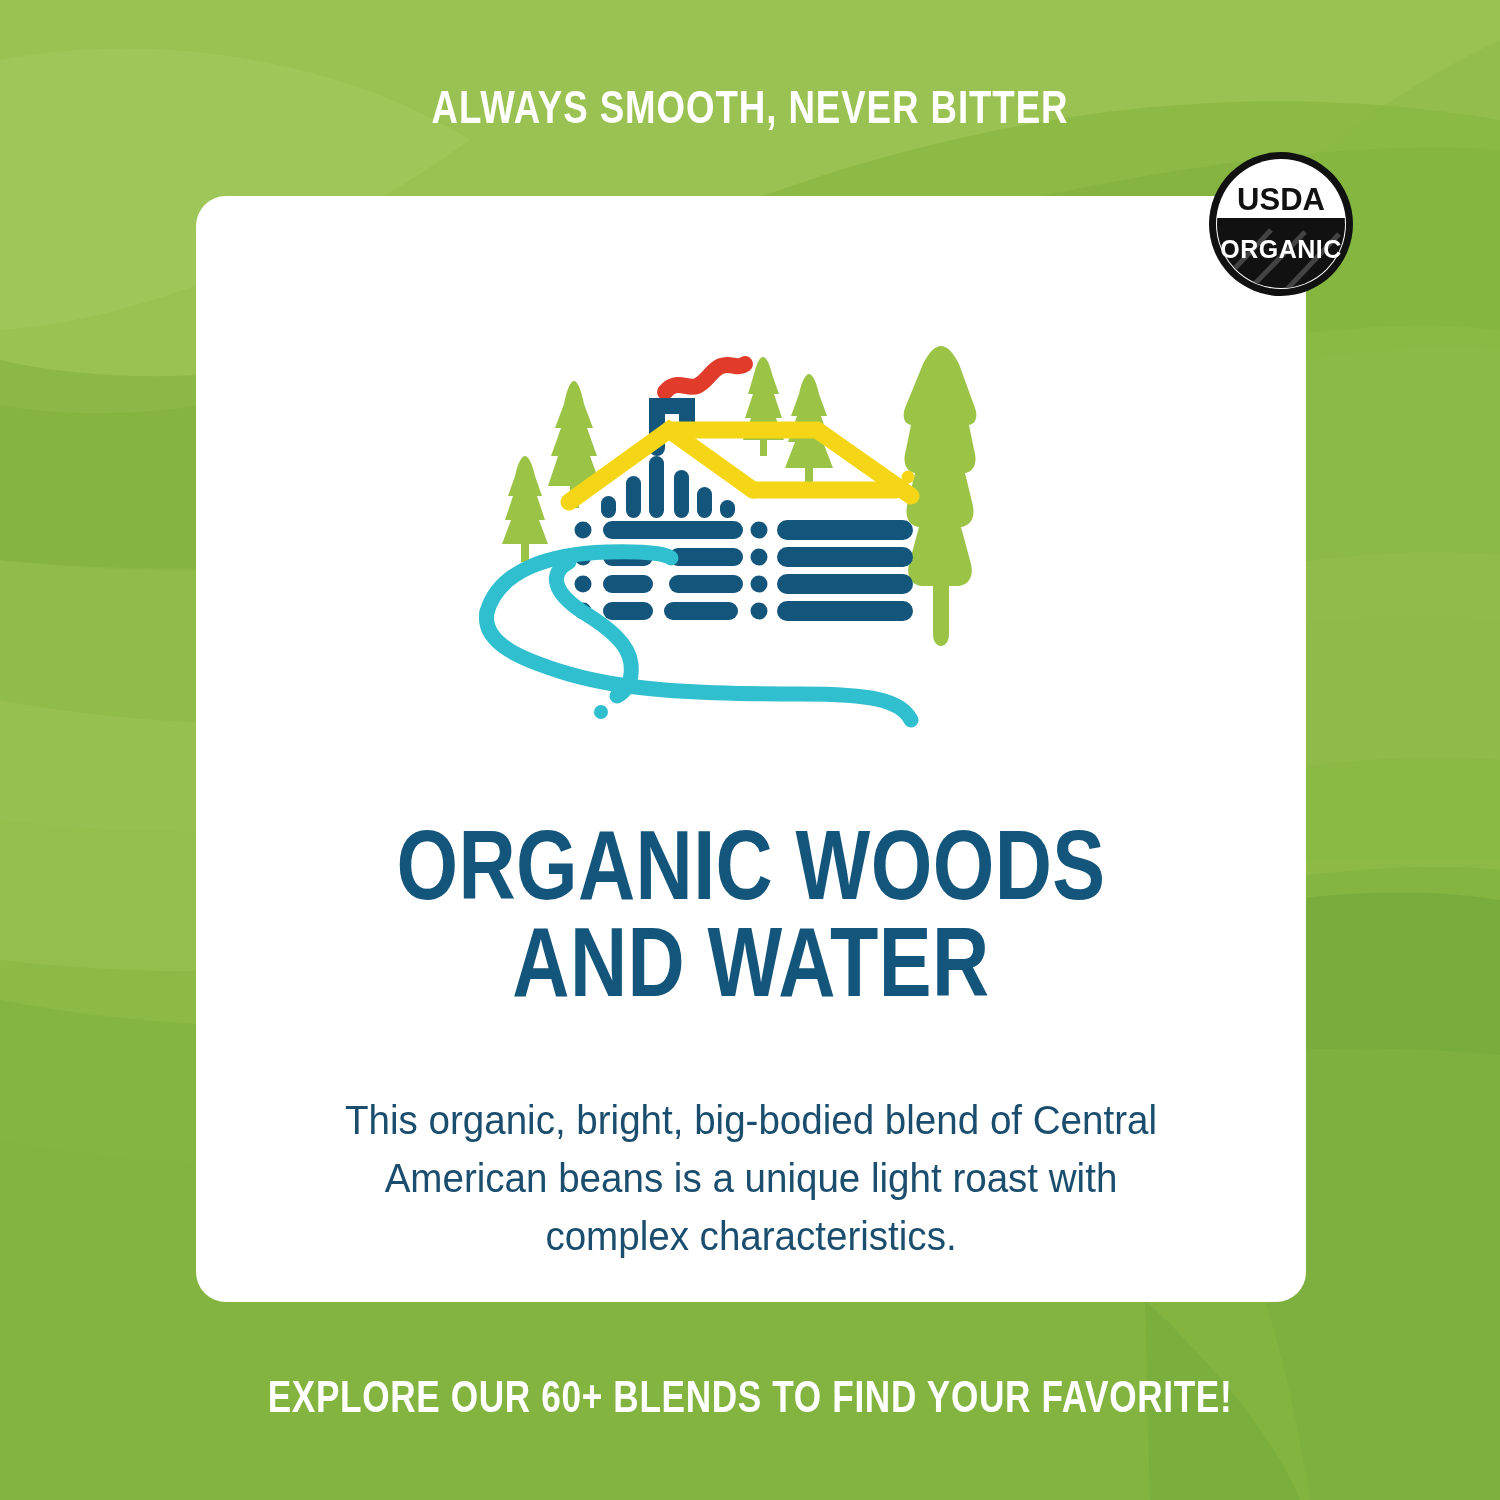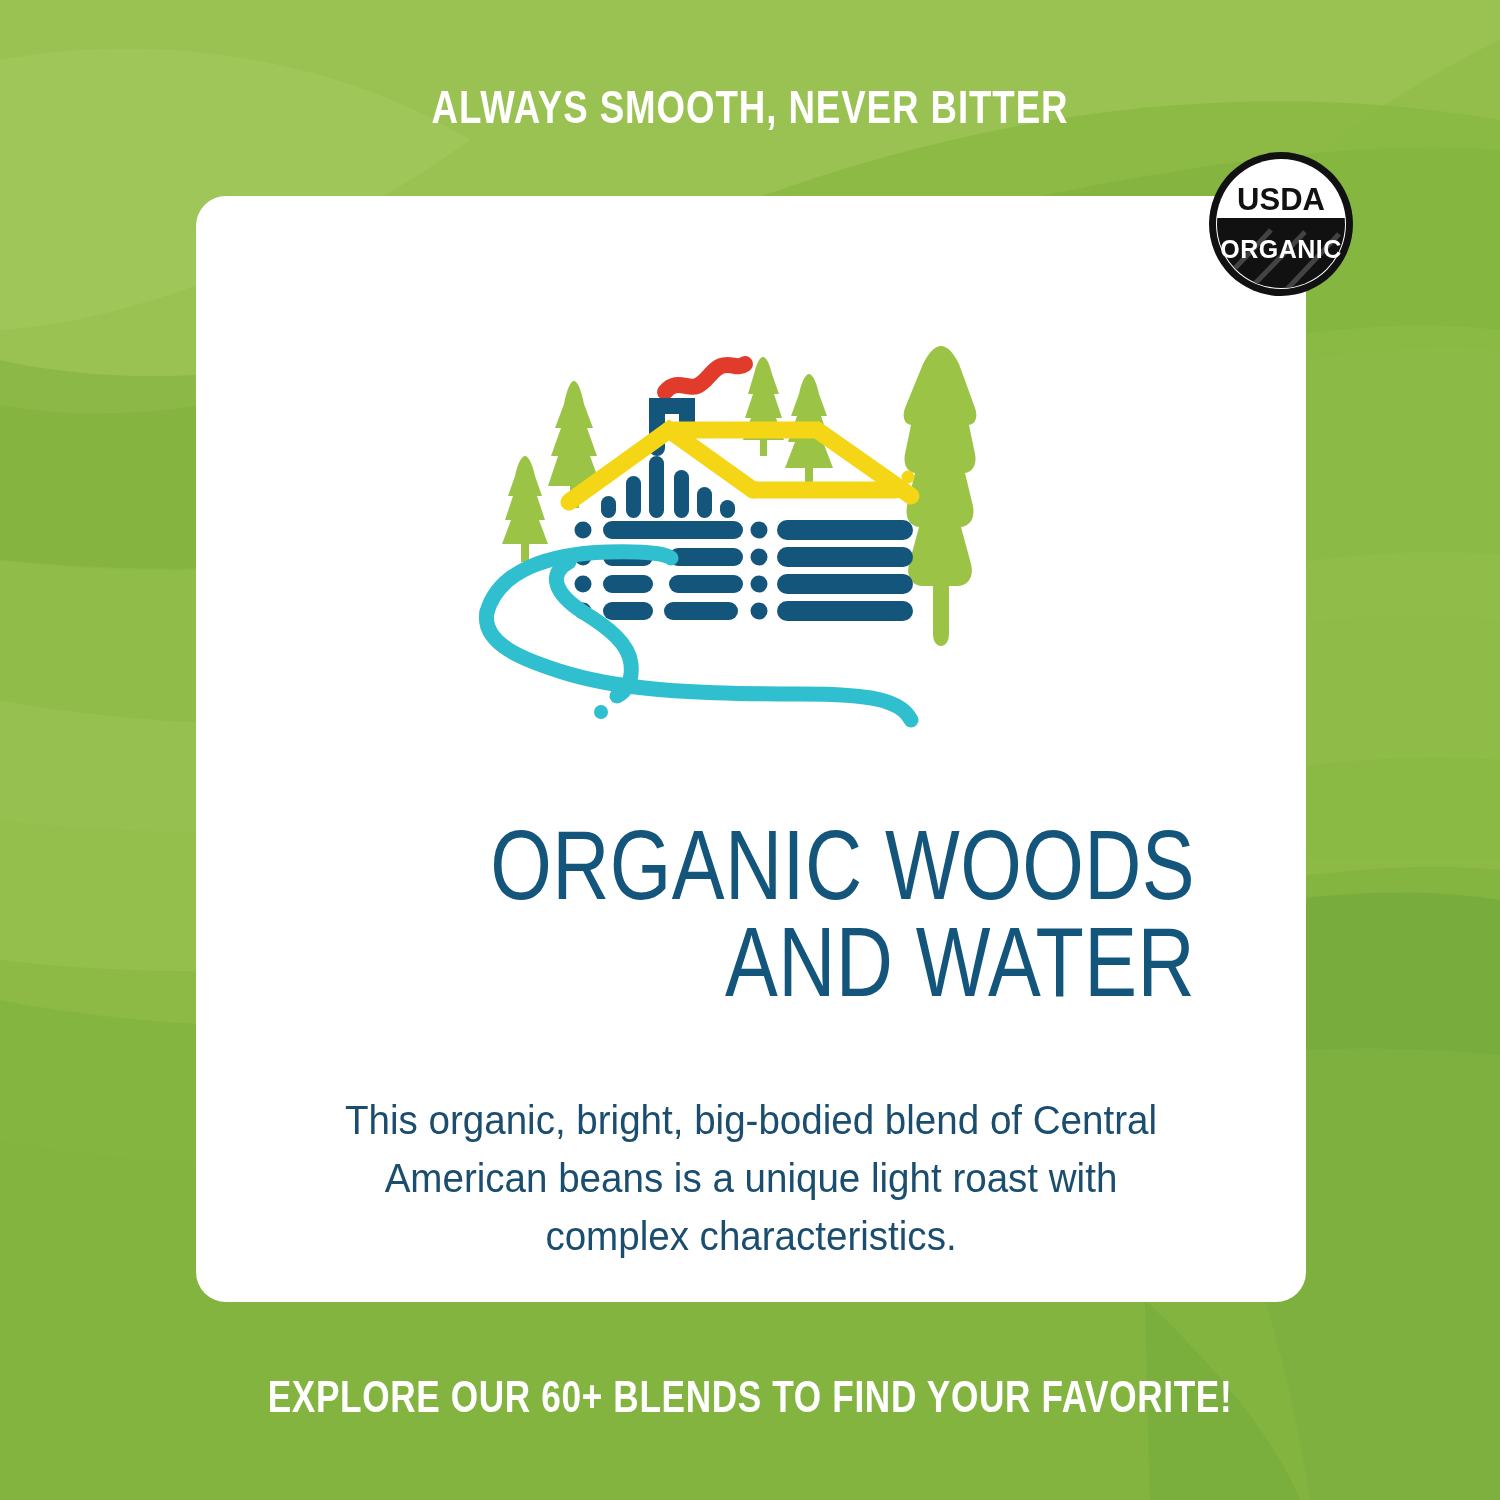--- a/index.html
+++ b/index.html
@@ -56,24 +56,24 @@
     position:absolute;
     left:50%; top:148px;
     transform:translateX(-50%);
     width:560px; height:400px;
   }
   .logo-wrap svg { display:block; width:560px; height:400px; }
 
   .card-title {
     position:absolute;
     top:620px; left:0; width:1110px;
-    text-align:right;
+    text-align:center;
     color:#14557C;
     font-size:99px;
-    font-weight:normal;
+    font-weight:bold;
     line-height:0.98;
     letter-spacing:0.5px;
   }
   .card-title .tline {
     display:block;
     transform:scaleX(0.80);
     transform-origin:center;
     white-space:nowrap;
   }
 

